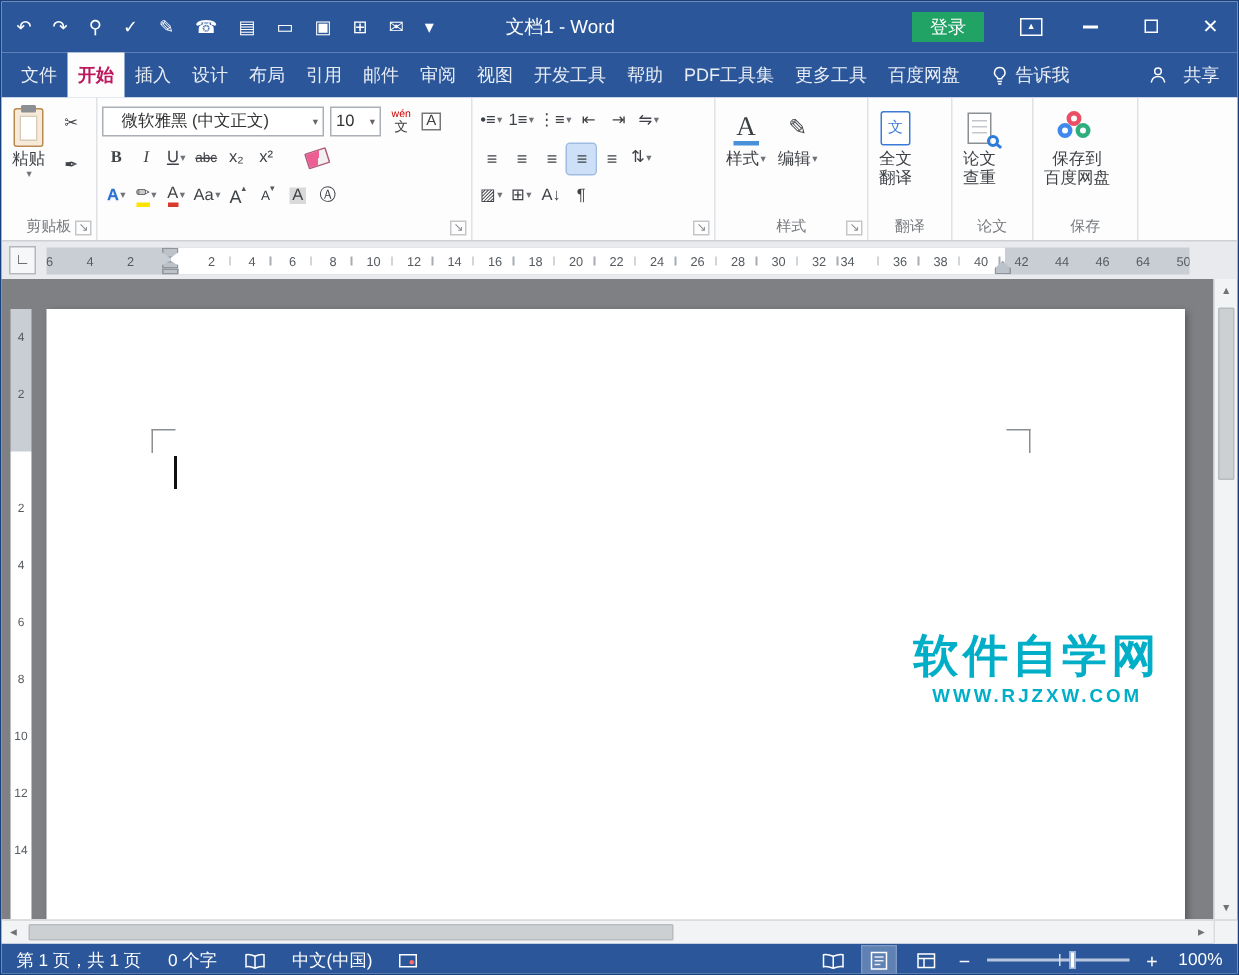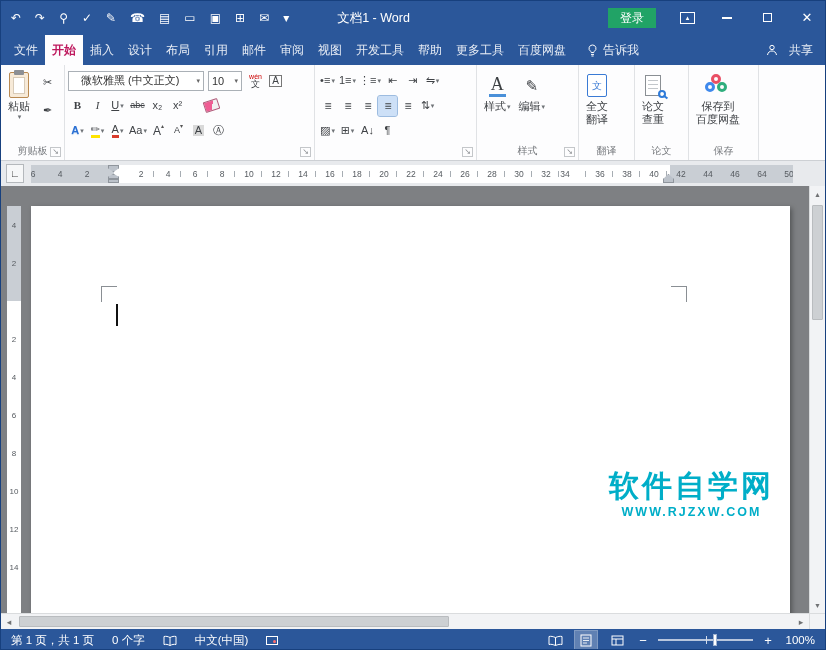--- a/index.html
+++ b/index.html
@@ -46,21 +46,21 @@
   .sb .g{line-height:1;}
   .sb.on{background:#cde0f7;outline:1px solid #9dbce0;}
   
   .clip-col{display:flex;flex-direction:column;gap:8px;margin-left:4px;margin-top:4px;}
   .clipboard-icon{width:20px;height:26px;background:#f7ead8;border:1.5px solid #b98a52;border-radius:2px;position:relative;}
   .clipboard-icon::before{content:"";position:absolute;top:-3px;left:50%;transform:translateX(-50%);width:10px;height:5px;background:#8c8f94;border-radius:1px;}
   .clipboard-icon::after{content:"";position:absolute;left:3px;right:3px;top:4px;bottom:3px;background:#fff;border:1px solid #d8cbb8;}
   
   .combo{display:flex;align-items:center;border:1px solid #aab0b6;background:#fff;height:20px;font-size:11px;color:#333;padding:0 3px;white-space:nowrap;overflow:hidden;}
   .combo .arrow{margin-left:auto;color:#666;font-size:7px;padding-left:3px;}
-  .name-combo{width:136px;padding-left:12px;}
+  .name-combo{width:148px;padding-left:12px;}
   .size-combo{width:34px;margin-left:3px;}
   .sb.two{flex-direction:column;line-height:1;margin-left:3px;}
   .sb.two .t1{font-size:7px;color:#c00;}
   .sb.two .t2{font-size:9px;}
   .boxa{border:1px solid #777;padding:0 2px;font-size:10px;line-height:11px;}
   .sb.b{font-weight:bold;font-family:"Liberation Serif",serif;}
   .sb.i{font-style:italic;font-family:"Liberation Serif",serif;}
   .sb.u .g{text-decoration:underline;}
   .sb.strike .g{text-decoration:line-through;font-size:9px;}
   .sb.eraser{margin-left:14px;}
@@ -106,21 +106,21 @@
   .docarea{height:427px;background:#7e8083;position:relative;overflow:hidden;}
   .v-ruler{position:absolute;left:6px;top:20px;width:14px;height:407px;background:#c9ced4;overflow:hidden;}
   .vr-white{position:absolute;top:95px;bottom:0;left:0;right:0;background:#fff;}
   .vnum{position:absolute;left:50%;transform:translate(-50%,-50%);font-size:8px;color:#565b60;}
   .page{position:absolute;left:30px;top:20px;width:759px;height:430px;background:#fff;box-shadow:2px 2px 5px rgba(0,0,0,.35);}
   .crop{position:absolute;width:16px;height:16px;top:80px;}
   .crop.tl{left:70px;border-top:1px solid #8a8f94;border-left:1px solid #8a8f94;}
   .crop.tr{left:640px;border-top:1px solid #8a8f94;border-right:1px solid #8a8f94;}
   .caret-cursor{position:absolute;left:85px;top:98px;width:1.5px;height:22px;background:#111;animation:blink 1.1s step-end infinite;}
   @keyframes blink{0%,55%{opacity:1;}56%,100%{opacity:0;}}
-  .watermark{position:absolute;top:216px;right:16px;text-align:center;color:#00aec8;margin-top:48px;}
+  .watermark{position:absolute;top:216px;right:16px;text-align:center;color:#00aec8;}
   .wm1{font-size:30px;font-weight:bold;letter-spacing:3px;line-height:32px;}
   .wm2{font-size:12.5px;font-weight:bold;letter-spacing:2px;margin-top:3px;}
   .v-scroll{position:absolute;right:0;top:0;bottom:0;width:16px;background:#f2f3f5;border-left:1px solid #dadcde;}
   .vs-btn{height:16px;display:flex;align-items:center;justify-content:center;font-size:7px;color:#707274;}
   .vs-btn.down{position:absolute;bottom:0;left:0;right:0;}
   .vs-thumb{position:absolute;left:2px;right:2px;top:19px;height:115px;background:#cdd0d3;border:1px solid #b9bcbf;border-radius:1px;}
 
   
   .hscroll{height:16px;background:#f2f3f5;border-top:1px solid #dadcde;position:relative;display:flex;align-items:center;}
   .hs-btn{width:16px;text-align:center;font-size:9px;color:#707274;}
@@ -184,20 +184,21 @@
         <div class="tab active">开始</div>
         <div class="tab">插入</div>
         <div class="tab">设计</div>
         <div class="tab">布局</div>
         <div class="tab">引用</div>
         <div class="tab">邮件</div>
         <div class="tab">审阅</div>
         <div class="tab">视图</div>
         <div class="tab">开发工具</div>
         <div class="tab">帮助</div>
+        <div class="tab">PDF工具集</div>
         <div class="tab">更多工具</div>
         <div class="tab">百度网盘</div>
       </div>
     <div class="tellme">
       <svg width="11" height="13" viewBox="0 0 11 13">
           <path d="M5.5 1a3.4 3.4 0 0 0-2 6.2c.4.3.7.8.7 1.3h2.6c0-.5.3-1 .7-1.3A3.4 3.4 0 0 0 5.5 1z" fill="none" stroke="#fff"></path>
           <line x1="4" y1="10.4" x2="7" y2="10.4" stroke="#fff"></line>
           <line x1="4.4" y1="12" x2="6.6" y2="12" stroke="#fff"></line>
         </svg>
       <span>告诉我</span>

